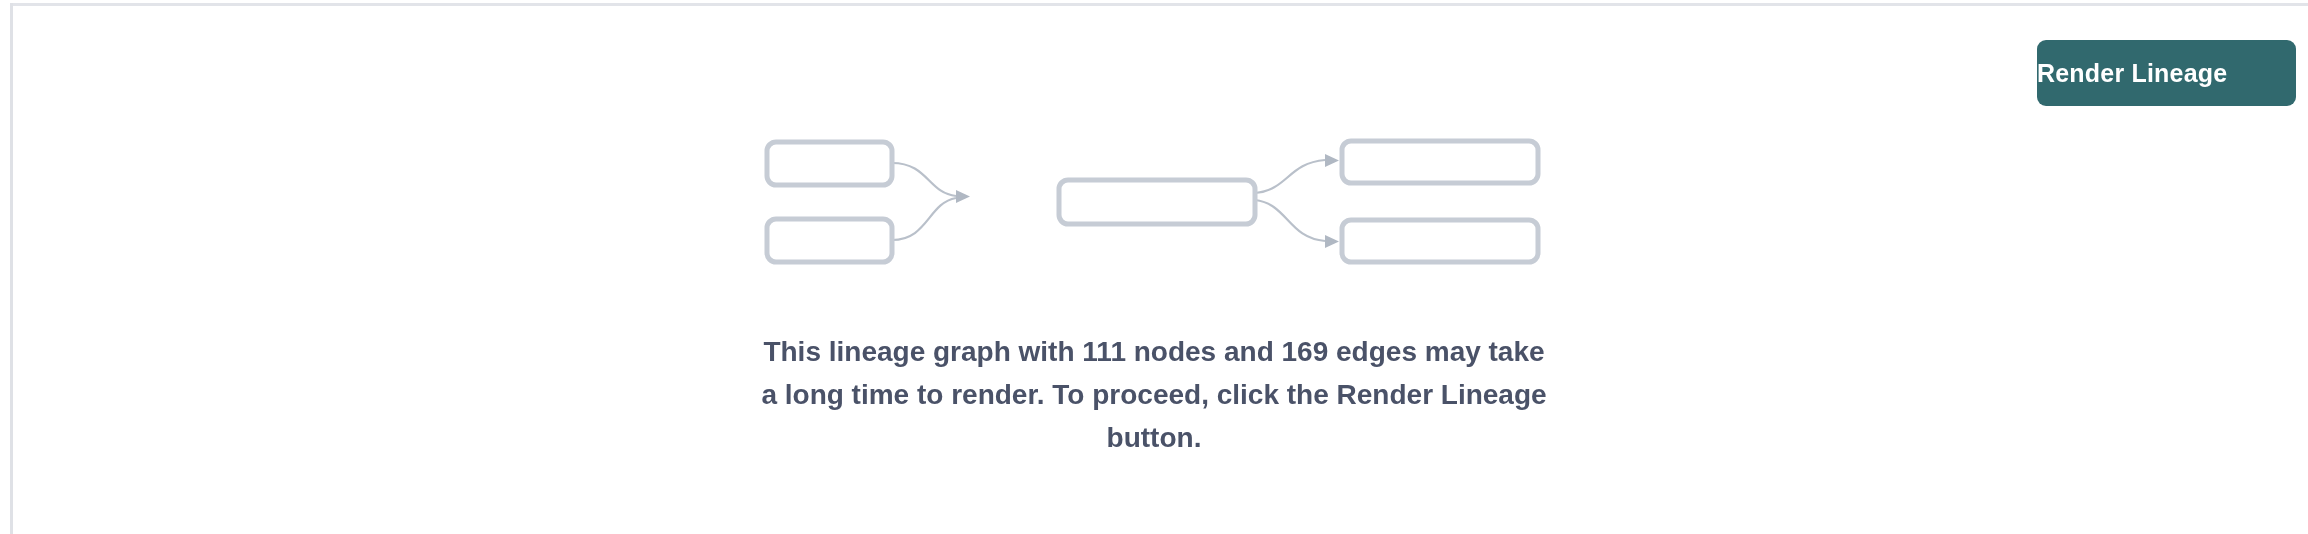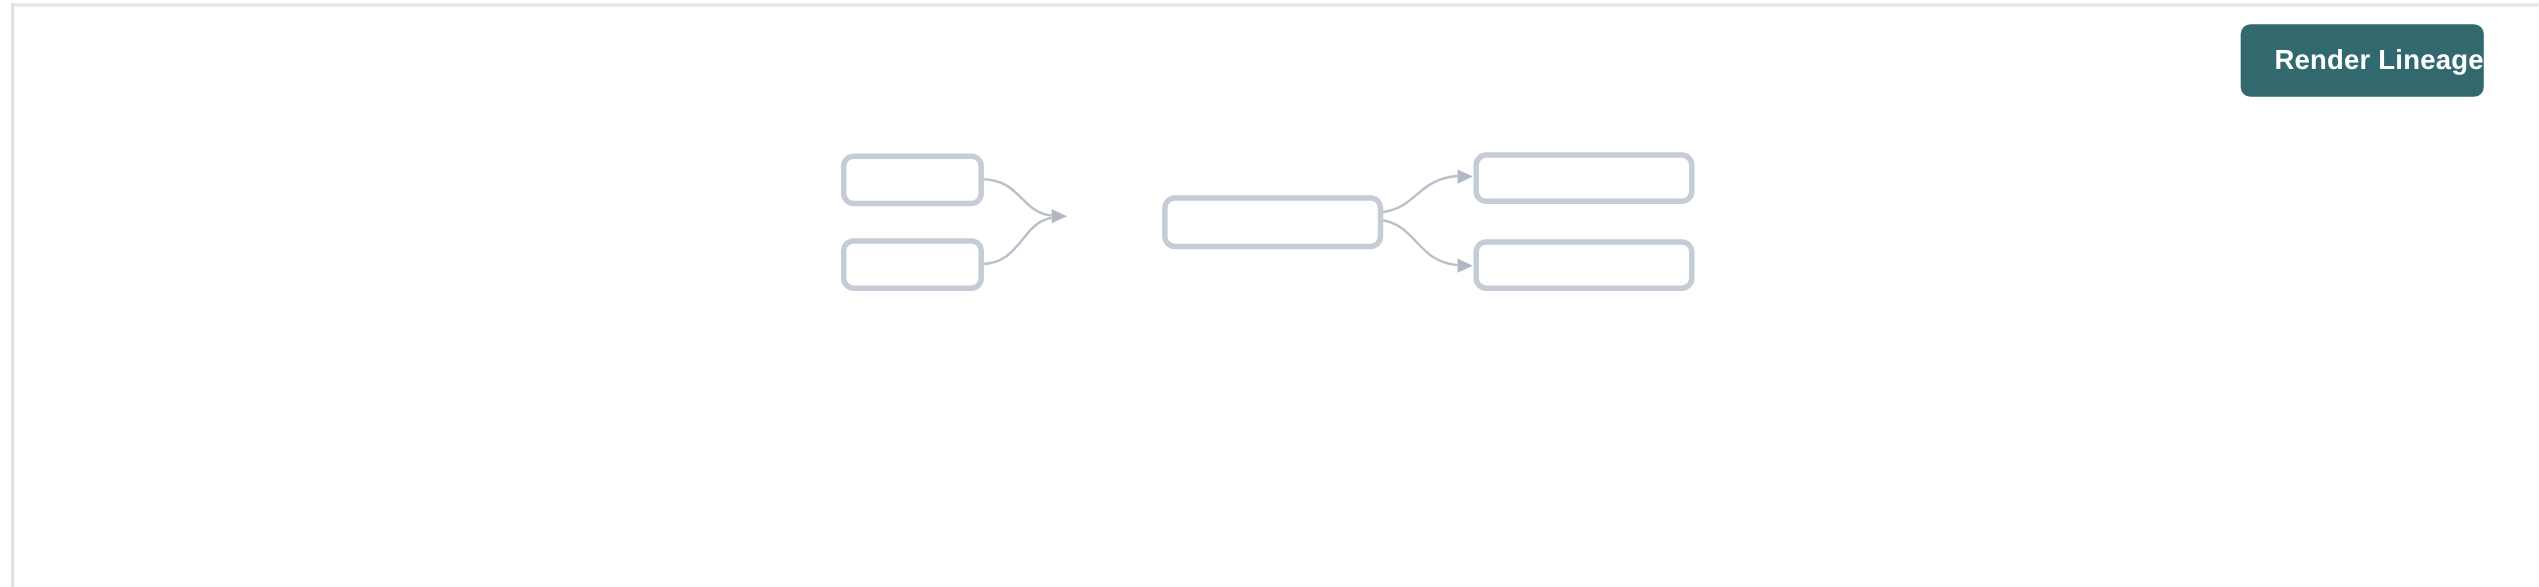--- a/index.html
+++ b/index.html
@@ -36,33 +36,33 @@
     top: 3px;
     width: 3px;
     height: 531px;
     background: #dfe1e6;
   }
 
   
   .render-btn {
     position: absolute;
     left: 2037px;
-    top: 22px;
-    width: 221px;
+    top: 40px;
+    width: 259px;
     height: 66px;
     border: none;
     border-radius: 9px;
     background: #31696e;
     color: #ffffff;
     font-family: "Liberation Sans", sans-serif;
     font-size: 25px;
     font-weight: bold;
     letter-spacing: 0.2px;
     line-height: 66px;
-    text-align: right;
+    text-align: left;
     padding: 0;
     cursor: pointer;
     white-space: nowrap;
   }
 
   
   .lineage-illustration {
     position: absolute;
     left: 760px;
     top: 130px;
@@ -135,14 +135,15 @@
       </g>
 
       <rect class="node-box" x="7" y="12" width="125" height="43" rx="9" ry="9"></rect>
       <rect class="node-box" x="7" y="89" width="125" height="43" rx="9" ry="9"></rect>
       <rect class="node-box" x="299" y="50" width="196" height="44" rx="9" ry="9"></rect>
       <rect class="node-box" x="582" y="11" width="196" height="42" rx="9" ry="9"></rect>
       <rect class="node-box" x="582" y="90" width="196" height="42" rx="9" ry="9"></rect>
     </svg>
   </div>
 
+  <div class="lineage-message">This lineage graph with 111 nodes and 169 edges may take a long time to render. To proceed, click the Render Lineage button.</div>
 
 </div>
 
 </body></html>

